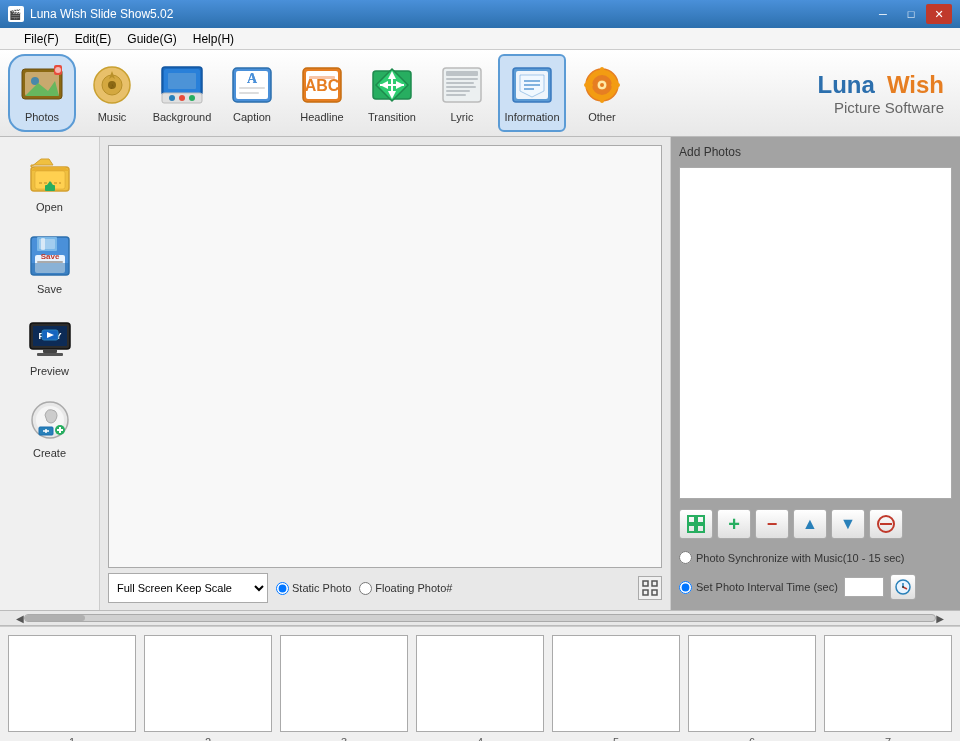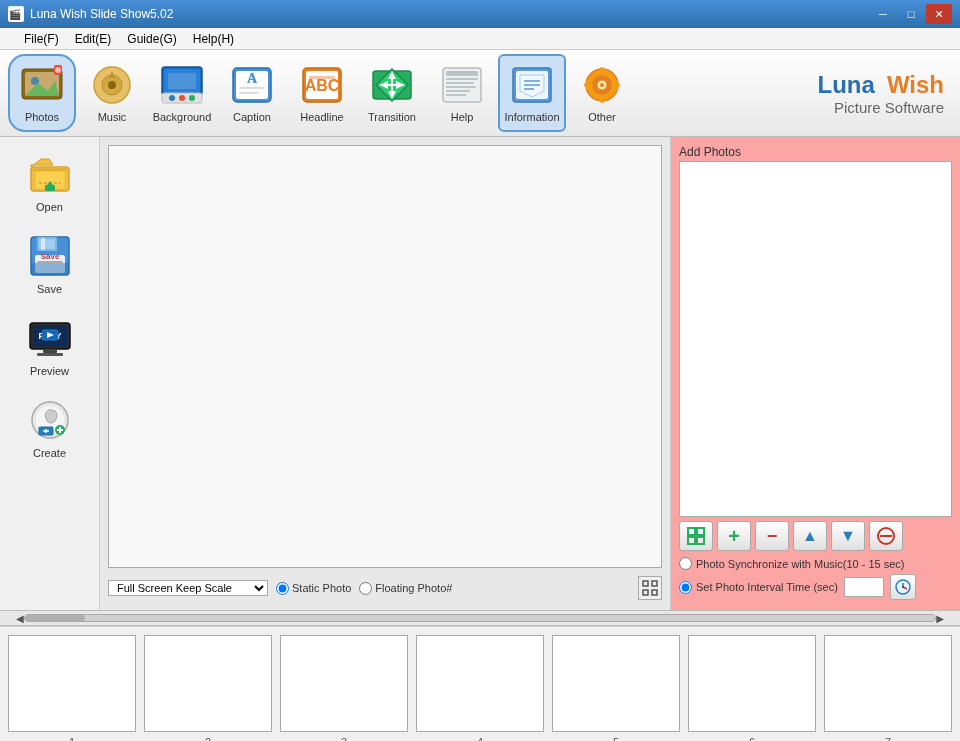--- a/index.html
+++ b/index.html
@@ -125,21 +125,21 @@
       border: 1px solid #aaa;
       margin-bottom: 6px;
     }
     .preview-controls {
       display: flex;
       align-items: center;
       gap: 8px;
       height: 28px;
     }
     .select-box {
-      height: 16px;
+      height: 30px;
       border: 1px solid #aaa;
       background: white;
       font-size: 11px;
       padding: 0 4px;
       width: 160px;
       cursor: pointer;
     }
     .radio-label { font-size: 11px; color: #333; display: flex; align-items: center; gap: 3px; cursor: pointer; }
     .expand-btn {
       margin-left: auto;
@@ -147,25 +147,26 @@
       border: 1px solid #aaa;
       background: #f0f0f0;
       cursor: pointer;
       display: flex; align-items: center; justify-content: center;
       font-size: 14px; color: #555;
     }
 
     
     .right-panel {
       width: 290px;
-      background: #fca5a5;
+      background: #a3a3a3;
       border-left: 1px solid #ccc;
       padding: 8px;
       display: flex;
       flex-direction: column;
+      gap: 6px;
     }
     .add-photos-label { font-size: 12px; color: #333; font-weight: normal; margin-bottom: 2px; }
     .photos-list {
       flex: 1;
       background: white;
       border: 1px solid #aaa;
       min-height: 230px;
     }
     .photos-toolbar {
       display: flex;
@@ -363,21 +364,21 @@
       <svg width="44" height="44" viewBox="0 0 44 44">
         <rect x="3" y="5" width="38" height="34" rx="3" fill="#ecf0f1" stroke="#bbb" stroke-width="1.5"></rect>
         <rect x="6" y="8" width="32" height="5" rx="1" fill="#bdc3c7"></rect>
         <rect x="6" y="15" width="32" height="2" rx="1" fill="#bdc3c7"></rect>
         <rect x="6" y="19" width="28" height="2" rx="1" fill="#bdc3c7"></rect>
         <rect x="6" y="23" width="30" height="2" rx="1" fill="#bdc3c7"></rect>
         <rect x="6" y="27" width="24" height="2" rx="1" fill="#bdc3c7"></rect>
         <rect x="6" y="31" width="20" height="2" rx="1" fill="#bdc3c7"></rect>
       </svg>
     </div>
-    <span class="label">Help</span>
+    <span class="label">Lyric</span>
   </div>
 
 
   <div class="tool-btn" style="background:#cce0f5; border-color:#5b9bd5;">
     <div class="icon-area">
       <svg width="44" height="44" viewBox="0 0 44 44">
         <rect x="3" y="5" width="38" height="34" rx="3" fill="#5b9bd5" stroke="#3a7abf" stroke-width="1.5"></rect>
         <rect x="6" y="8" width="32" height="28" rx="2" fill="white" opacity="0.9"></rect>
         <path d="M10 12 L34 12 L34 28 L22 34 L10 28 Z" fill="#f0f8ff" stroke="#5b9bd5" stroke-width="0.5"></path>
         <line x1="14" y1="18" x2="30" y2="18" stroke="#5b9bd5" stroke-width="1.5"></line>

